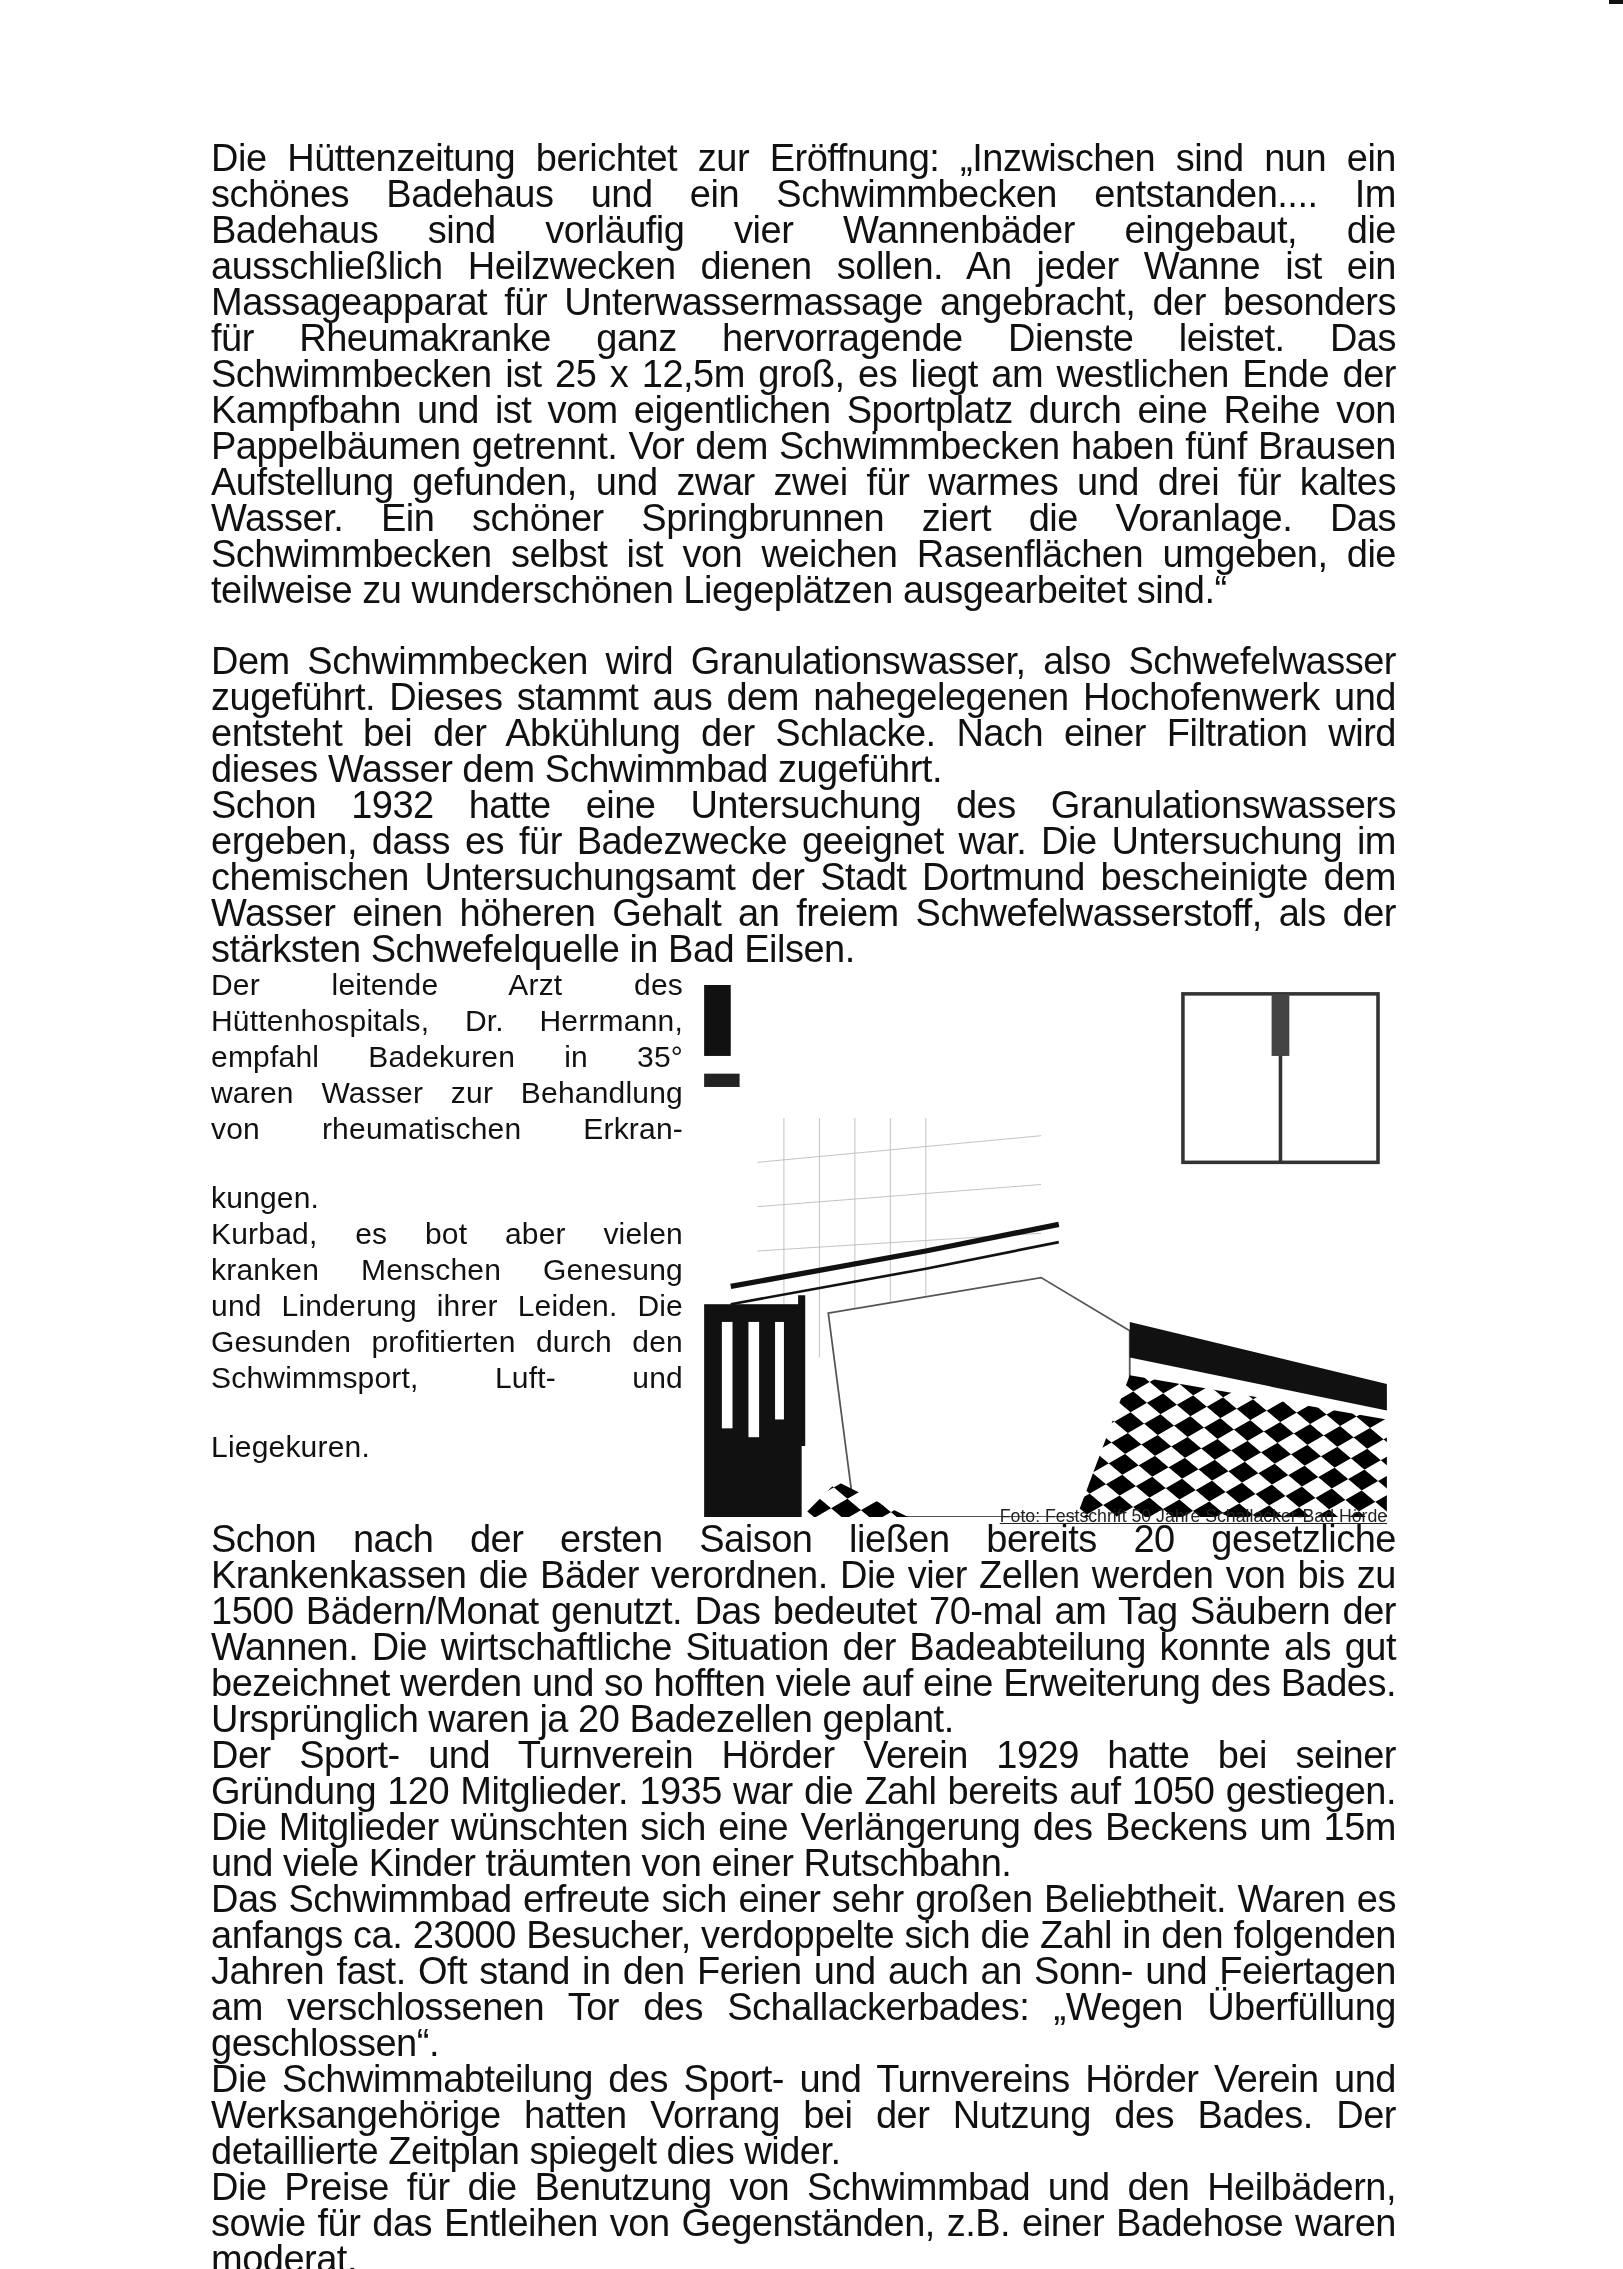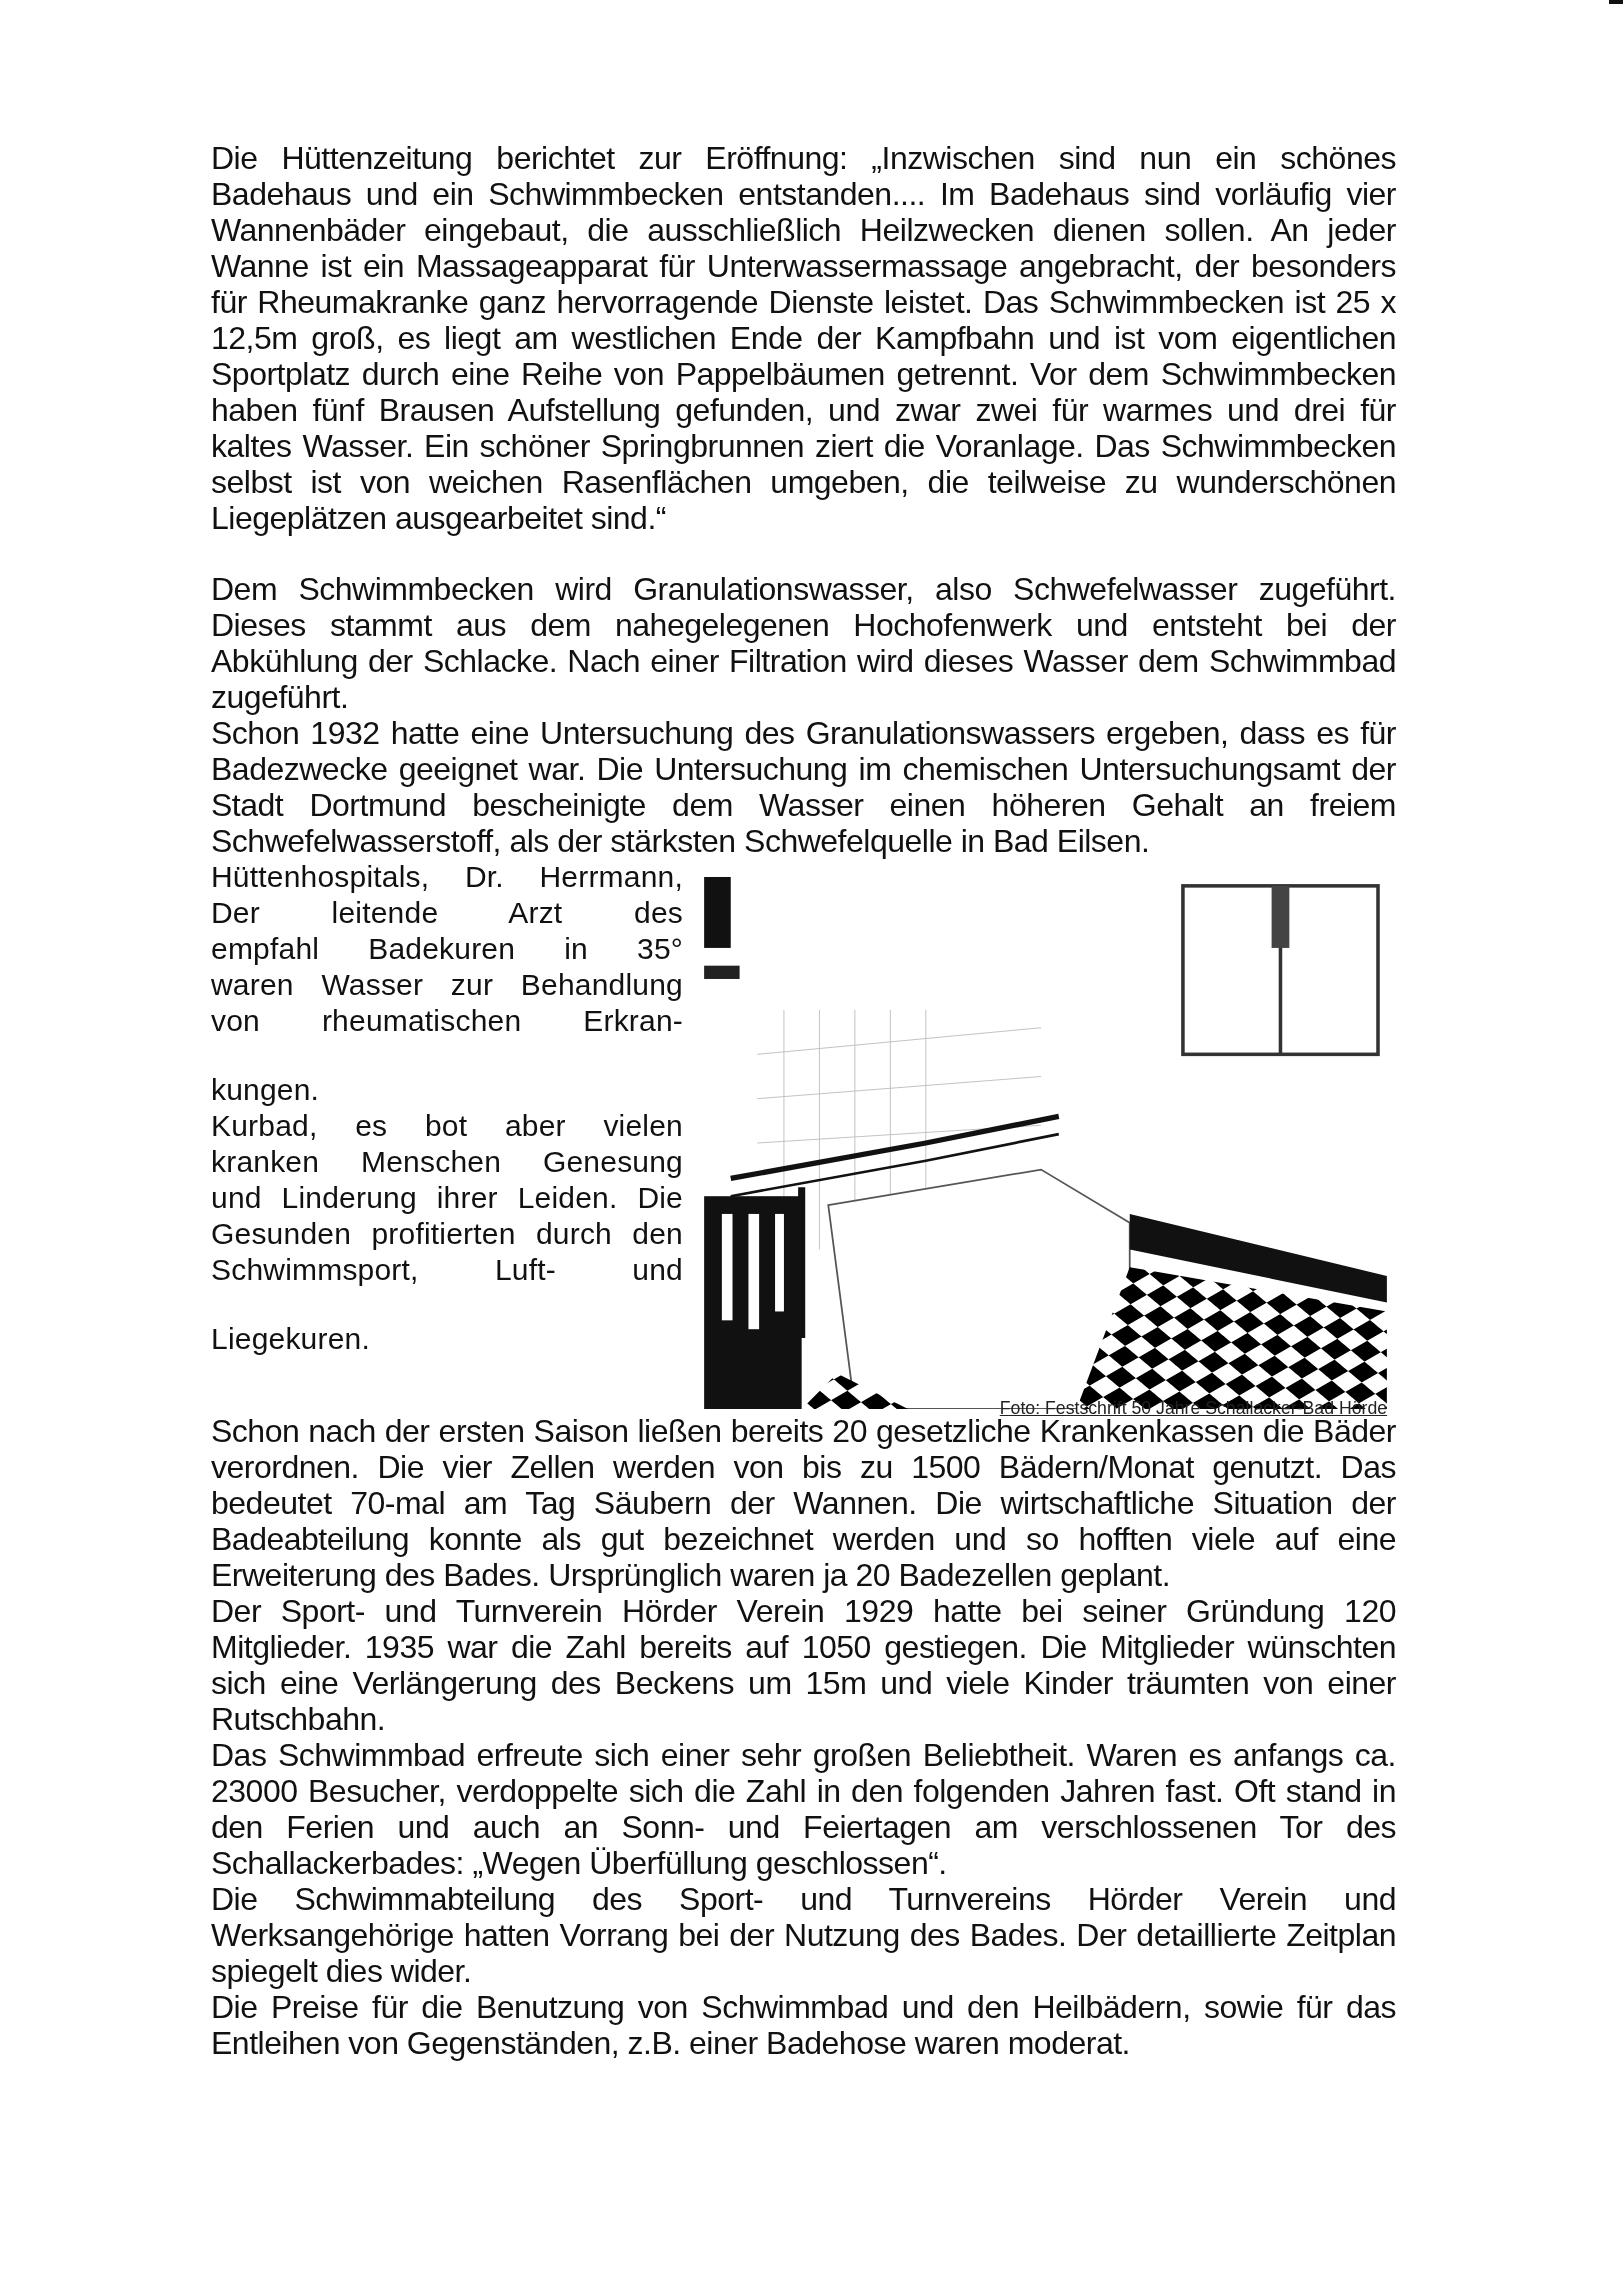--- a/index.html
+++ b/index.html
@@ -1,20 +1,20 @@
 <!DOCTYPE html>
 <html style="font-size:14px"><head>
 <meta charset="utf-8">
 <style>
   html, body { margin:0; padding:0; background:#ffffff; }
   body { width:1623px; height:2270px; position:relative; overflow:hidden;
          font-family:"Liberation Sans", sans-serif; color:#111; }
   .corner-mark { position:absolute; right:0; top:0; width:14px; height:4.4px; background:#111; }
   .page { position:absolute; left:211px; top:140px; width:1185px; }
-  .p { font-size:32px; line-height:36px; text-align:justify; margin:0;
+  .p { font-size:38px; line-height:36px; text-align:justify; margin:0;
        font-stretch:condensed; letter-spacing:-0.5px; }
   .gap { height:35px; }
   .float-row { position:relative; height:554px; }
   .side-text { position:absolute; left:0; top:0; width:472px; font-size:30px; line-height:36px;
                text-align:justify; letter-spacing:0.2px; }
   .side-text p { margin:0; text-align:justify; text-align-last:justify; }
   .side-text p.last { text-align-last:left;margin-top:33px; }
   .photo { position:absolute; left:493px; top:17.7px; width:683px; height:532px; background:#fff; overflow:hidden; }
   .caption { position:absolute; right:8.9px; top:539px; font-size:17.7px; color:#222;text-decoration:underline; }
 </style>
@@ -25,22 +25,22 @@
 
 <div class="page">
   <p class="p">Die Hüttenzeitung berichtet zur Eröffnung: „Inzwischen sind nun ein schönes Badehaus und ein Schwimmbecken entstanden.... Im Badehaus sind vorläufig vier Wannenbäder eingebaut, die ausschließlich Heilzwecken dienen sollen. An jeder Wanne ist ein Massageapparat für Unterwassermassage angebracht, der besonders für Rheumakranke ganz hervorragende Dienste leistet. Das Schwimmbecken ist 25 x 12,5m groß, es liegt am westlichen Ende der Kampfbahn und ist vom eigentlichen Sportplatz durch eine Reihe von Pappelbäumen getrennt. Vor dem Schwimmbecken haben fünf Brausen Aufstellung gefunden, und zwar zwei für warmes und drei für kaltes Wasser. Ein schöner Springbrunnen ziert die Voranlage. Das Schwimmbecken selbst ist von weichen Rasenflächen umgeben, die teilweise zu wunderschönen Liegeplätzen ausgearbeitet sind.“</p>
   <div class="gap"></div>
   <p class="p">Dem Schwimmbecken wird Granulationswasser, also Schwefelwasser zugeführt. Dieses stammt aus dem nahegelegenen Hochofenwerk und entsteht bei der Abkühlung der Schlacke. Nach einer Filtration wird dieses Wasser dem Schwimmbad zugeführt.</p>
   <p class="p">Schon 1932 hatte eine Untersuchung des Granulationswassers ergeben, dass es für Badezwecke geeignet war. Die Untersuchung im chemischen Untersuchungsamt der Stadt Dortmund bescheinigte dem Wasser einen höheren Gehalt an freiem Schwefelwasserstoff, als der stärksten Schwefelquelle in Bad Eilsen.</p>
 
   <div class="float-row">
     <div class="side-text">
       <div>
+        <p>Der leitende Arzt des</p>
         <p>Hüttenhospitals, Dr. Herrmann,</p>
-        <p>Der leitende Arzt des</p>
         <p>empfahl Badekuren in 35°</p>
         <p>waren Wasser zur Behandlung</p>
         <p>von rheumatischen Erkran-</p>
         <p class="last">kungen.</p>
       </div>
       <div>
         <p>Kurbad, es bot aber vielen</p>
         <p>kranken Menschen Genesung</p>
         <p>und Linderung ihrer Leiden. Die</p>
         <p>Gesunden profitierten durch den</p>

